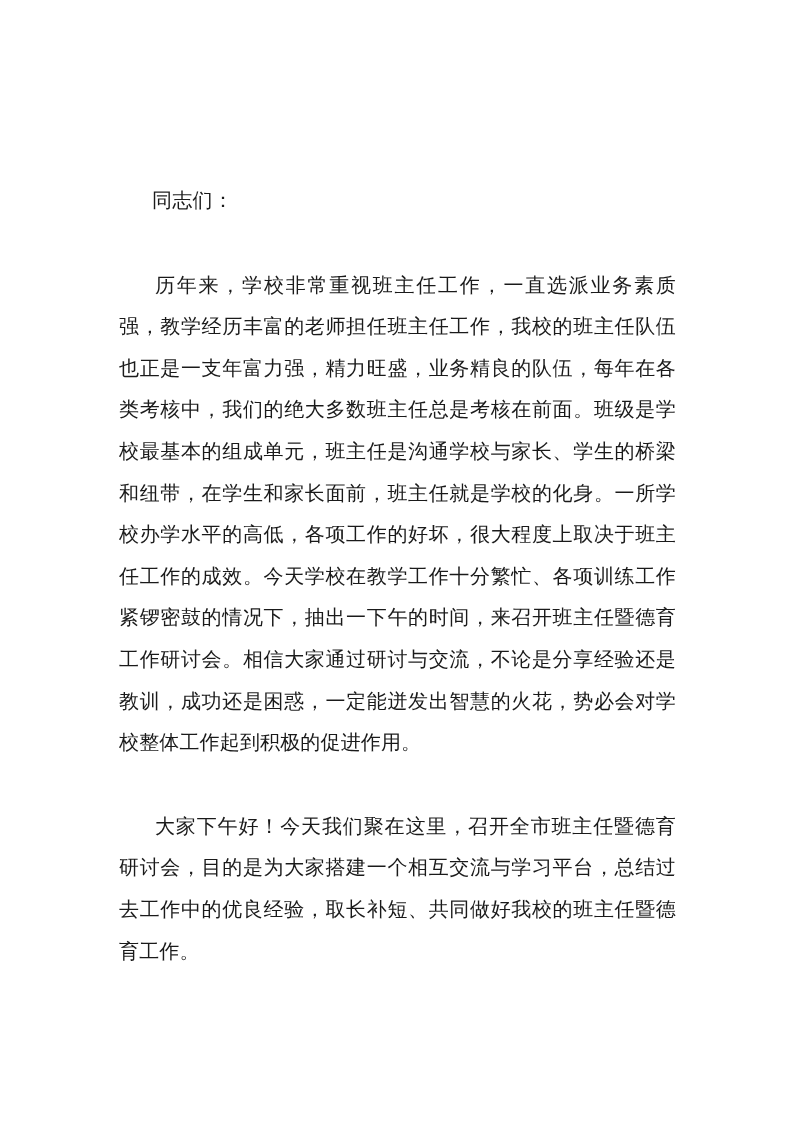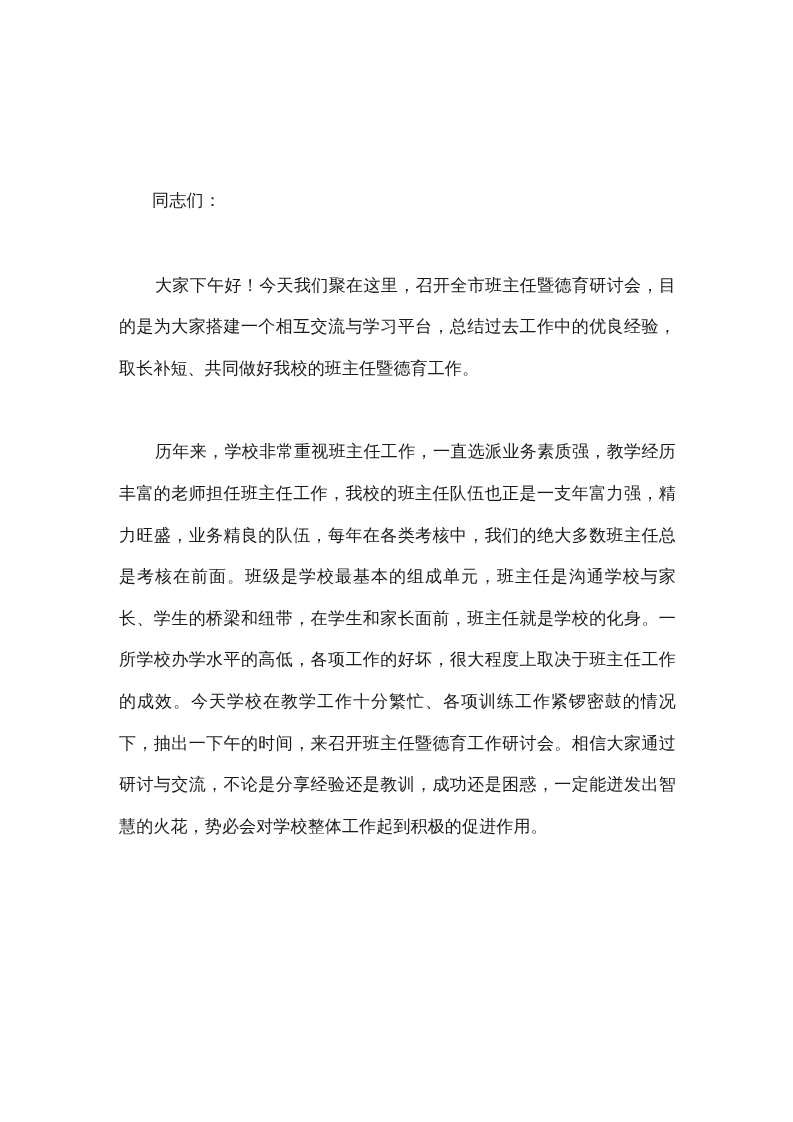--- a/index.html
+++ b/index.html
@@ -12,21 +12,21 @@
       height: 1122px;
       position: relative;
       overflow: hidden;
     }
     .page {
       position: absolute;
       left: 119px;
       top: 180px;
       width: 557px;
       font-family: "DejaVu Serif", "Liberation Serif", serif;
-      font-size: 17px;
+      font-size: 20px;
       line-height: 41.6px;
       color: #1a1a1a;
     }
     .salutation {
       margin: 0 0 43px 33px;
       letter-spacing: 0.3px;
     }
     .para {
       margin: 0 0 42px 0;
       text-indent: 36px;
@@ -34,15 +34,15 @@
       text-justify: inter-character;
       letter-spacing: 0.15px;
       word-break: break-all;
     }
   </style>
 </head>
 <body>
 
 <div class="page">
   <p class="salutation">同志们：</p>
+  <p class="para">历年来，学校非常重视班主任工作，一直选派业务素质强，教学经历丰富的老师担任班主任工作，我校的班主任队伍也正是一支年富力强，精力旺盛，业务精良的队伍，每年在各类考核中，我们的绝大多数班主任总是考核在前面。班级是学校最基本的组成单元，班主任是沟通学校与家长、学生的桥梁和纽带，在学生和家长面前，班主任就是学校的化身。一所学校办学水平的高低，各项工作的好坏，很大程度上取决于班主任工作的成效。今天学校在教学工作十分繁忙、各项训练工作紧锣密鼓的情况下，抽出一下午的时间，来召开班主任暨德育工作研讨会。相信大家通过研讨与交流，不论是分享经验还是教训，成功还是困惑，一定能迸发出智慧的火花，势必会对学校整体工作起到积极的促进作用。</p>
   <p class="para">大家下午好！今天我们聚在这里，召开全市班主任暨德育研讨会，目的是为大家搭建一个相互交流与学习平台，总结过去工作中的优良经验，取长补短、共同做好我校的班主任暨德育工作。</p>
-  <p class="para">历年来，学校非常重视班主任工作，一直选派业务素质强，教学经历丰富的老师担任班主任工作，我校的班主任队伍也正是一支年富力强，精力旺盛，业务精良的队伍，每年在各类考核中，我们的绝大多数班主任总是考核在前面。班级是学校最基本的组成单元，班主任是沟通学校与家长、学生的桥梁和纽带，在学生和家长面前，班主任就是学校的化身。一所学校办学水平的高低，各项工作的好坏，很大程度上取决于班主任工作的成效。今天学校在教学工作十分繁忙、各项训练工作紧锣密鼓的情况下，抽出一下午的时间，来召开班主任暨德育工作研讨会。相信大家通过研讨与交流，不论是分享经验还是教训，成功还是困惑，一定能迸发出智慧的火花，势必会对学校整体工作起到积极的促进作用。</p>
 </div>
 
 </body></html>

